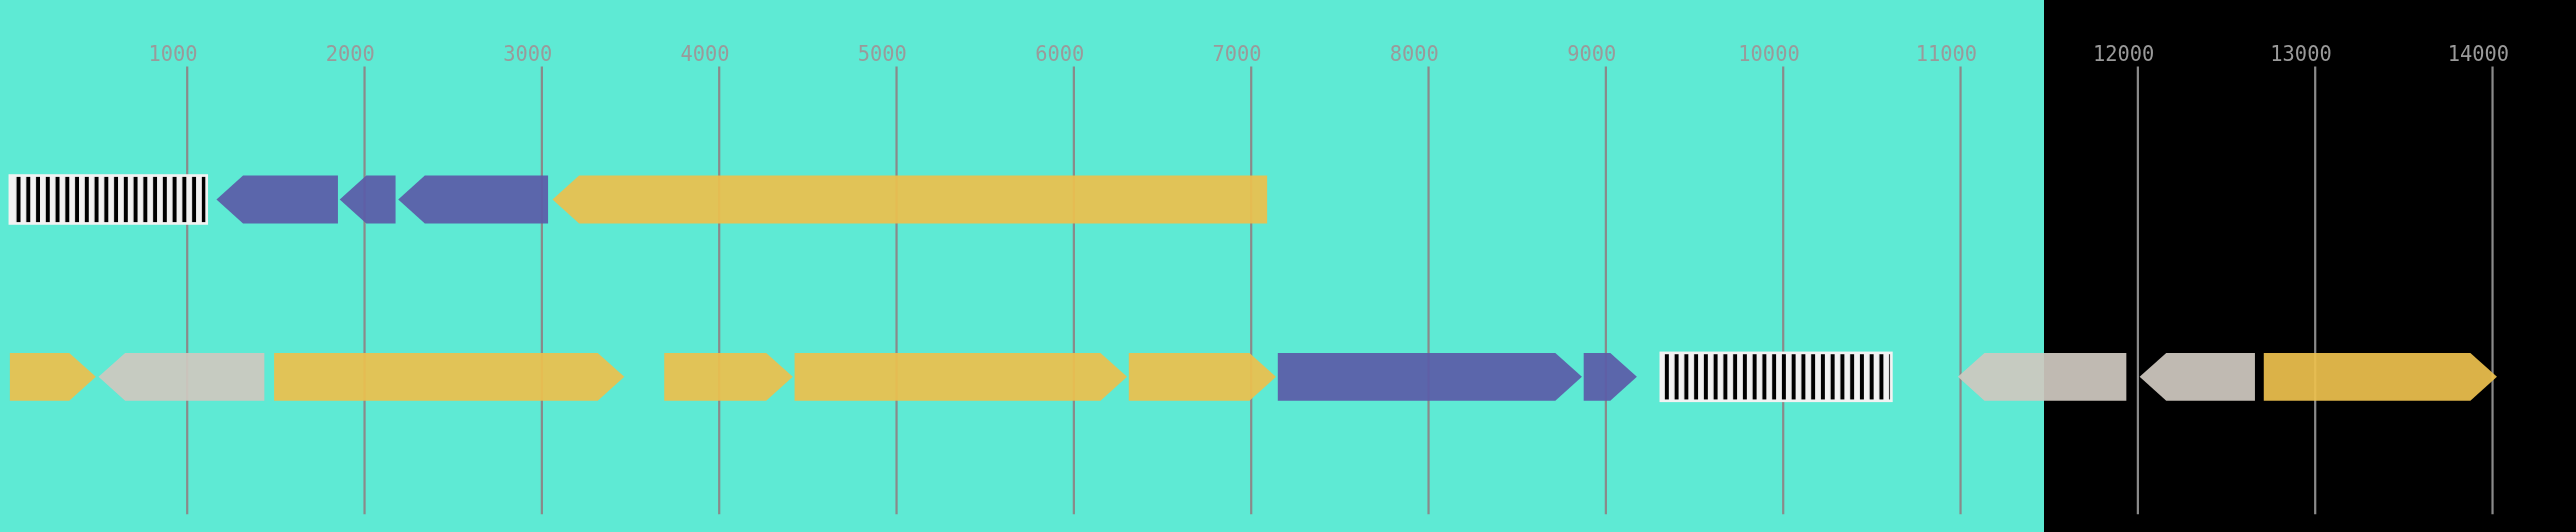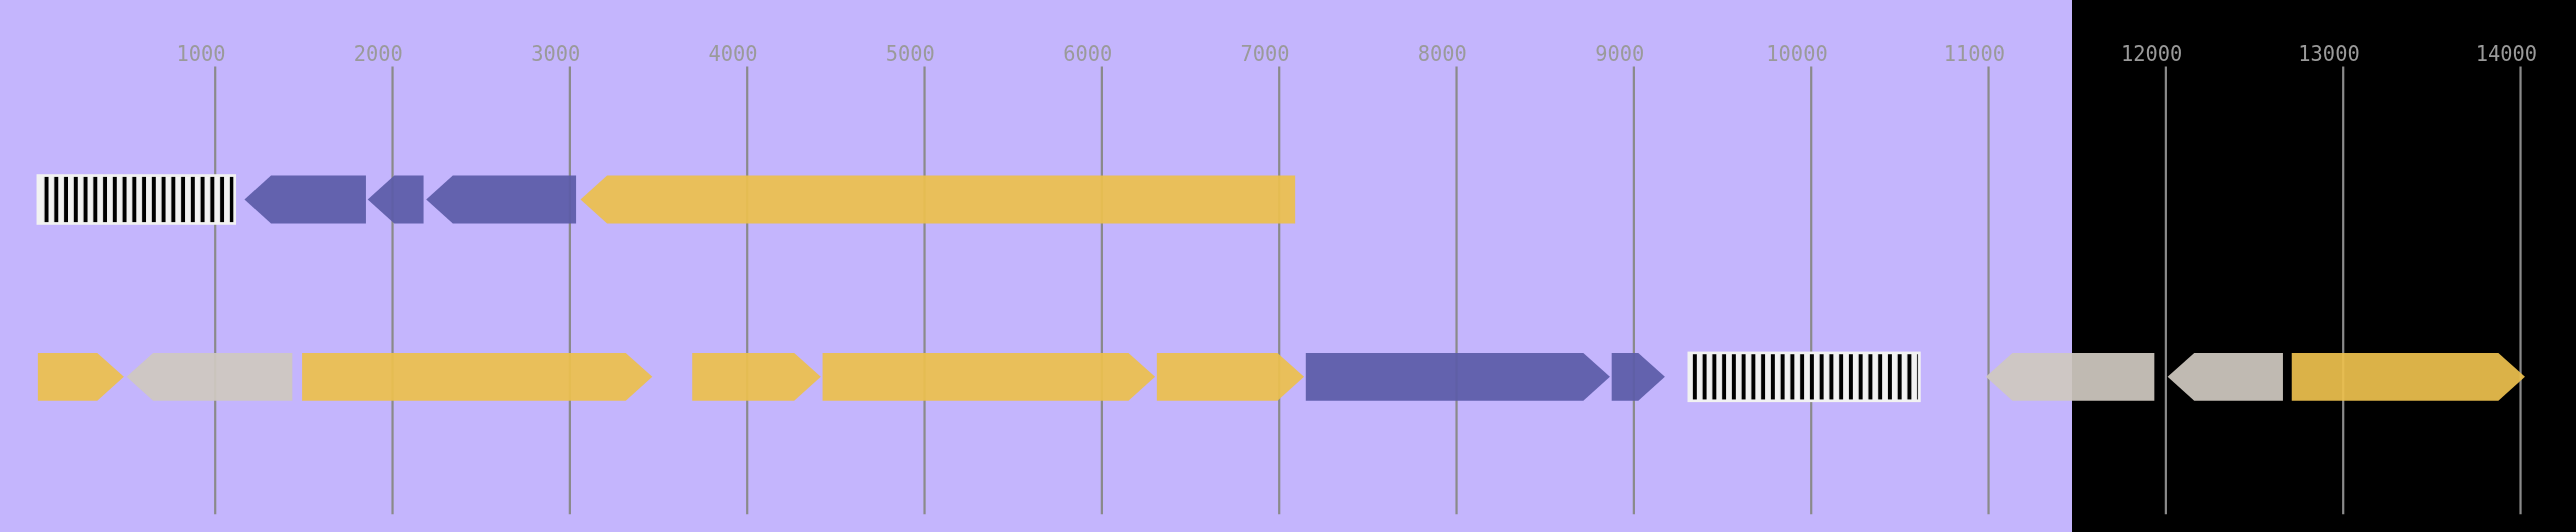--- a/index.html
+++ b/index.html
@@ -8,22 +8,21 @@
     background: #000000;
     width: 2576px;
     height: 532px;
     overflow: hidden;
     font-family: "DejaVu Sans Mono", monospace;
   }
   .figure-root {
     position: relative;
     width: 2044px;
     height: 532px;
-    background: #c4b5fd;
-    padding-left: 28px;
+    background: #5eead4;
   }
   svg { display: block; }
   text.tick-label {
     font-family: "DejaVu Sans Mono", monospace;
     font-size: 23px;
     fill: #9a9a9a;
   }
 </style>
 </head>
 <body>

